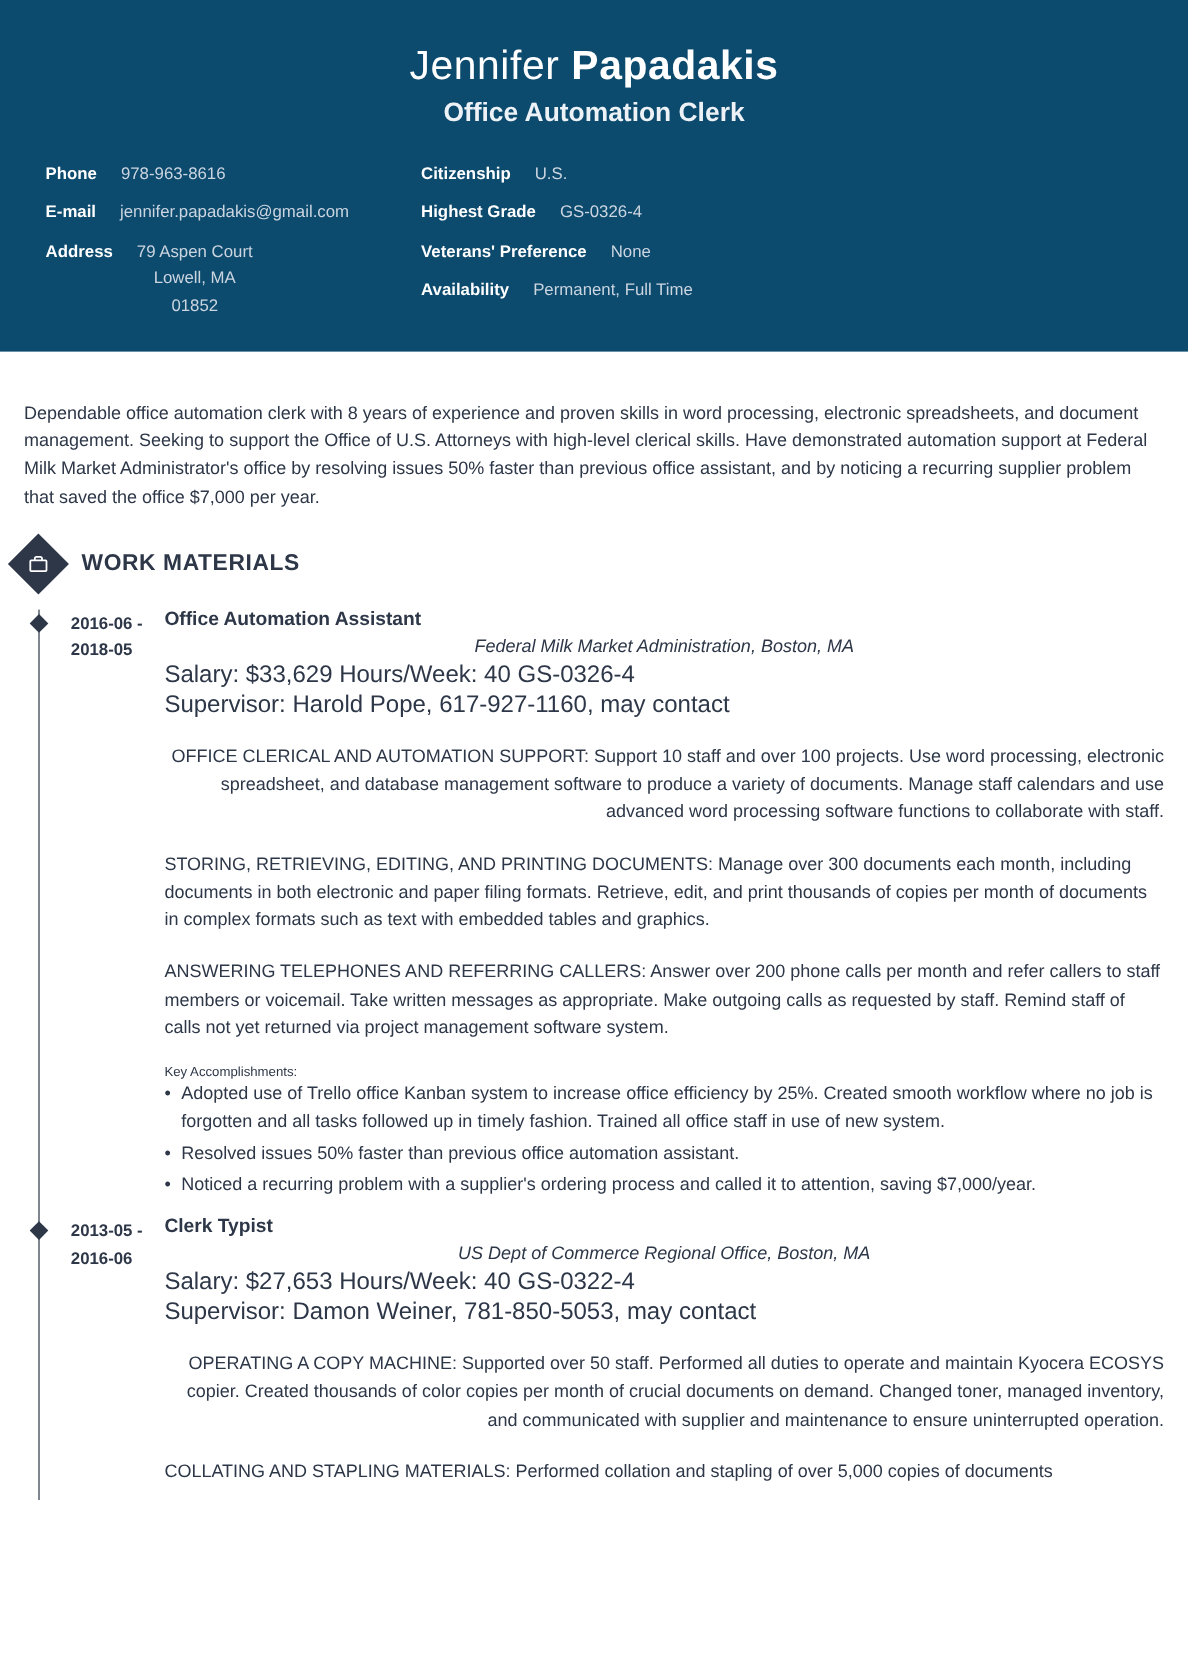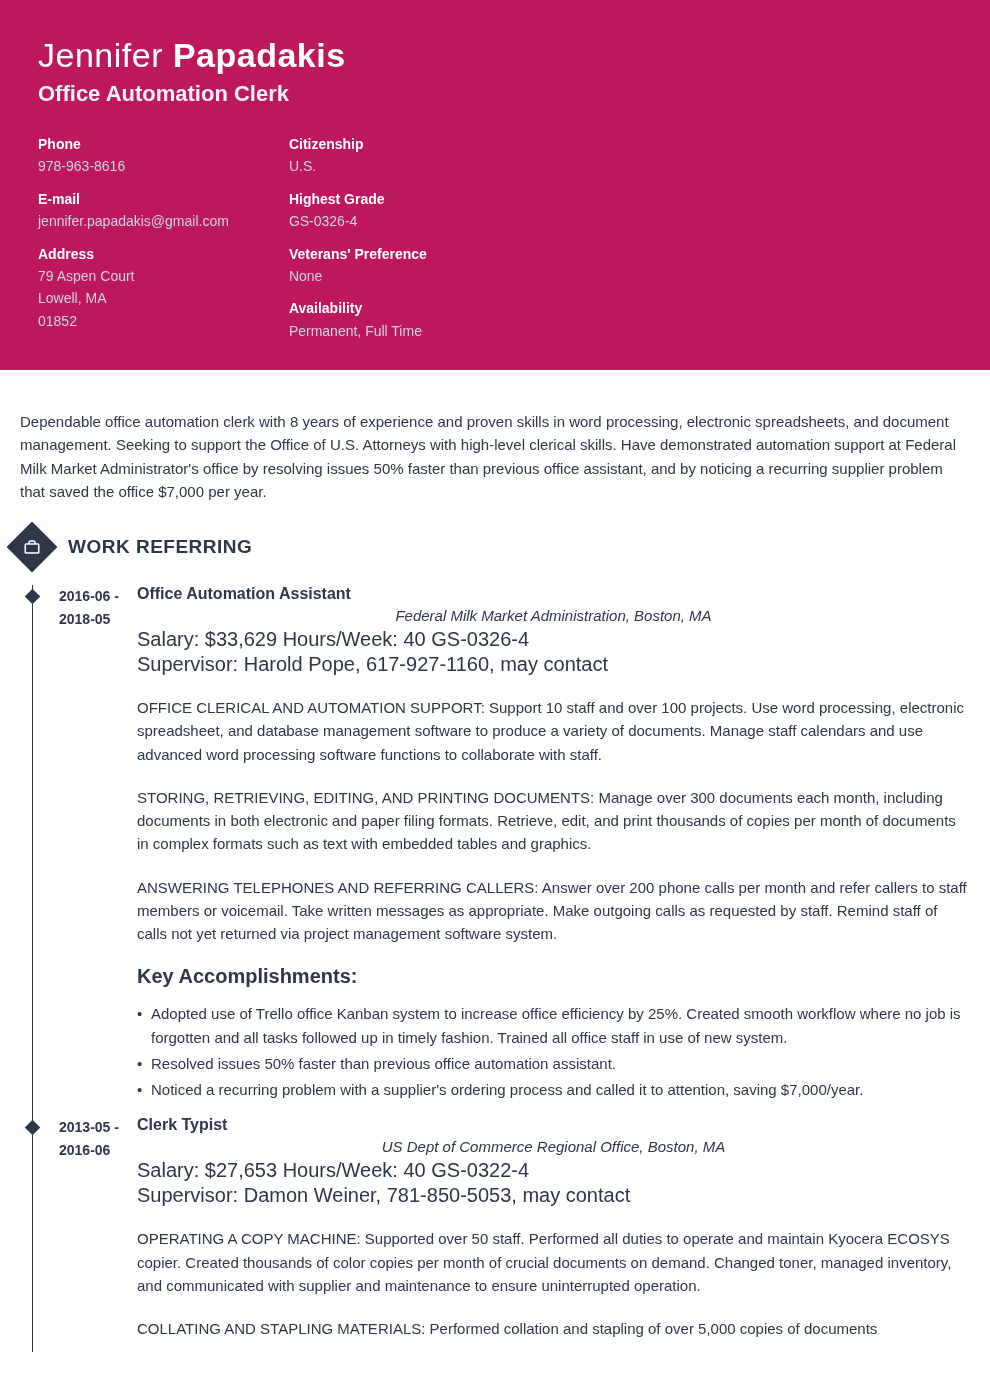--- a/index.html
+++ b/index.html
@@ -1,42 +1,42 @@
 <!DOCTYPE html>
 <html><head>
 <meta charset="utf-8">
 <style>
   * { margin: 0; padding: 0; box-sizing: border-box; }
   body { font-family: Arial, Helvetica, sans-serif; color: #2d3748; background: #fff; width: 990px; }
-  .header { background: #be185d; color: #fff; padding: 36px 38px 28px 38px; }
+  .header { background: #0c4a6e; color: #fff; padding: 36px 38px 28px 38px; text-align: center; }
   .name { font-size: 34px; font-weight: 300; letter-spacing: 0.5px; }
   .name .last { font-weight: 700; }
   .title { font-size: 22px; font-weight: 700; margin-top: 6px; color: #edf2f7; }
   .contacts { display: flex; gap: 60px; margin-top: 26px; }
   .col { display: flex; flex-direction: column; gap: 10px; }
-  .row { display: flex; gap: 0; font-size: 14px; line-height: 1.6; flex-direction: column; }
+  .row { display: flex; gap: 20px; font-size: 14px; line-height: 1.6; }
   .row .label { font-weight: 700; white-space: nowrap; }
   .row .val { color: #cbd5e0; font-weight: 400; }
   .content { padding: 40px 20px; }
   .summary { font-size: 15px; line-height: 1.55; color: #2d3748; margin-bottom: 26px; }
   .section-header { display: flex; align-items: center; gap: 18px; margin-bottom: 20px; }
   .diamond-icon { width: 36px; height: 36px; background: #2d3748; transform: rotate(45deg); display: flex; align-items: center; justify-content: center; flex-shrink: 0; margin-left: -6px; }
   .diamond-icon svg { transform: rotate(-45deg); }
   .section-title { font-size: 19px; font-weight: 700; color: #2d3748; letter-spacing: 0.5px; }
   .timeline { position: relative; margin-left: 12px; border-left: 1px solid #2d3748; padding-left: 0; }
   .job { display: flex; gap: 6px; padding-bottom: 12px; position: relative; }
   .job-marker { position: absolute; left: -6px; top: 6px; width: 11px; height: 11px; background: #2d3748; transform: rotate(45deg); }
   .job-dates { width: 72px; flex-shrink: 0; font-size: 14px; font-weight: 700; line-height: 1.6; margin-left: 26px; }
   .job-body { flex: 1; }
   .job-title { font-size: 16px; font-weight: 700; margin-bottom: 4px; }
   .job-org { font-style: italic; font-size: 15px; margin-bottom: 4px; text-align: center; }
   .job-meta { font-size: 20px; margin-bottom: 2px; }
   .job-p { font-size: 15px; line-height: 1.55; margin-top: 20px; }
-  .job-p:first-of-type { margin-top: 20px; }
-  .accomp-title { font-weight: 700; font-size: 20px; margin-top: 20px; margin-bottom: 14px; }
+  .job-p:first-of-type { margin-top: 20px; text-align: right; }
+  .accomp-title { font-weight: 400; font-size: 11px; margin-top: 20px; }
   ul.accomp { list-style: none; padding: 0; }
   ul.accomp li { font-size: 15px; line-height: 1.55; padding-left: 14px; position: relative; margin-bottom: 3px; }
   ul.accomp li::before { content: "•"; position: absolute; left: 0; top: 0; }
 </style>
 </head>
 <body>
 
 <div class="header">
   <div class="name">
     <span>Jennifer</span>
@@ -84,21 +84,21 @@
 <div class="content">
   <p class="summary">Dependable office automation clerk with 8 years of experience and proven skills in word processing, electronic spreadsheets, and document management. Seeking to support the Office of U.S. Attorneys with high-level clerical skills. Have demonstrated automation support at Federal Milk Market Administrator's office by resolving issues 50% faster than previous office assistant, and by noticing a recurring supplier problem that saved the office $7,000 per year.</p>
 
   <div class="section-header">
     <div class="diamond-icon">
       <svg width="18" height="18" viewBox="0 0 24 24" fill="none" stroke="#fff" stroke-width="2">
         <rect x="3" y="8" width="18" height="12" rx="1"></rect>
         <path d="M8 8V6a2 2 0 0 1 2-2h4a2 2 0 0 1 2 2v2"></path>
       </svg>
     </div>
-    <div class="section-title">WORK REFERRING</div>
+    <div class="section-title">WORK MATERIALS</div>
   </div>
 
   <div class="timeline">
 
     <div class="job">
       <div class="job-marker"></div>
       <div class="job-dates">2016-06 - 2018-05</div>
       <div class="job-body">
         <div class="job-title">Office Automation Assistant</div>
         <div class="job-org">Federal Milk Market Administration, Boston, MA</div>

